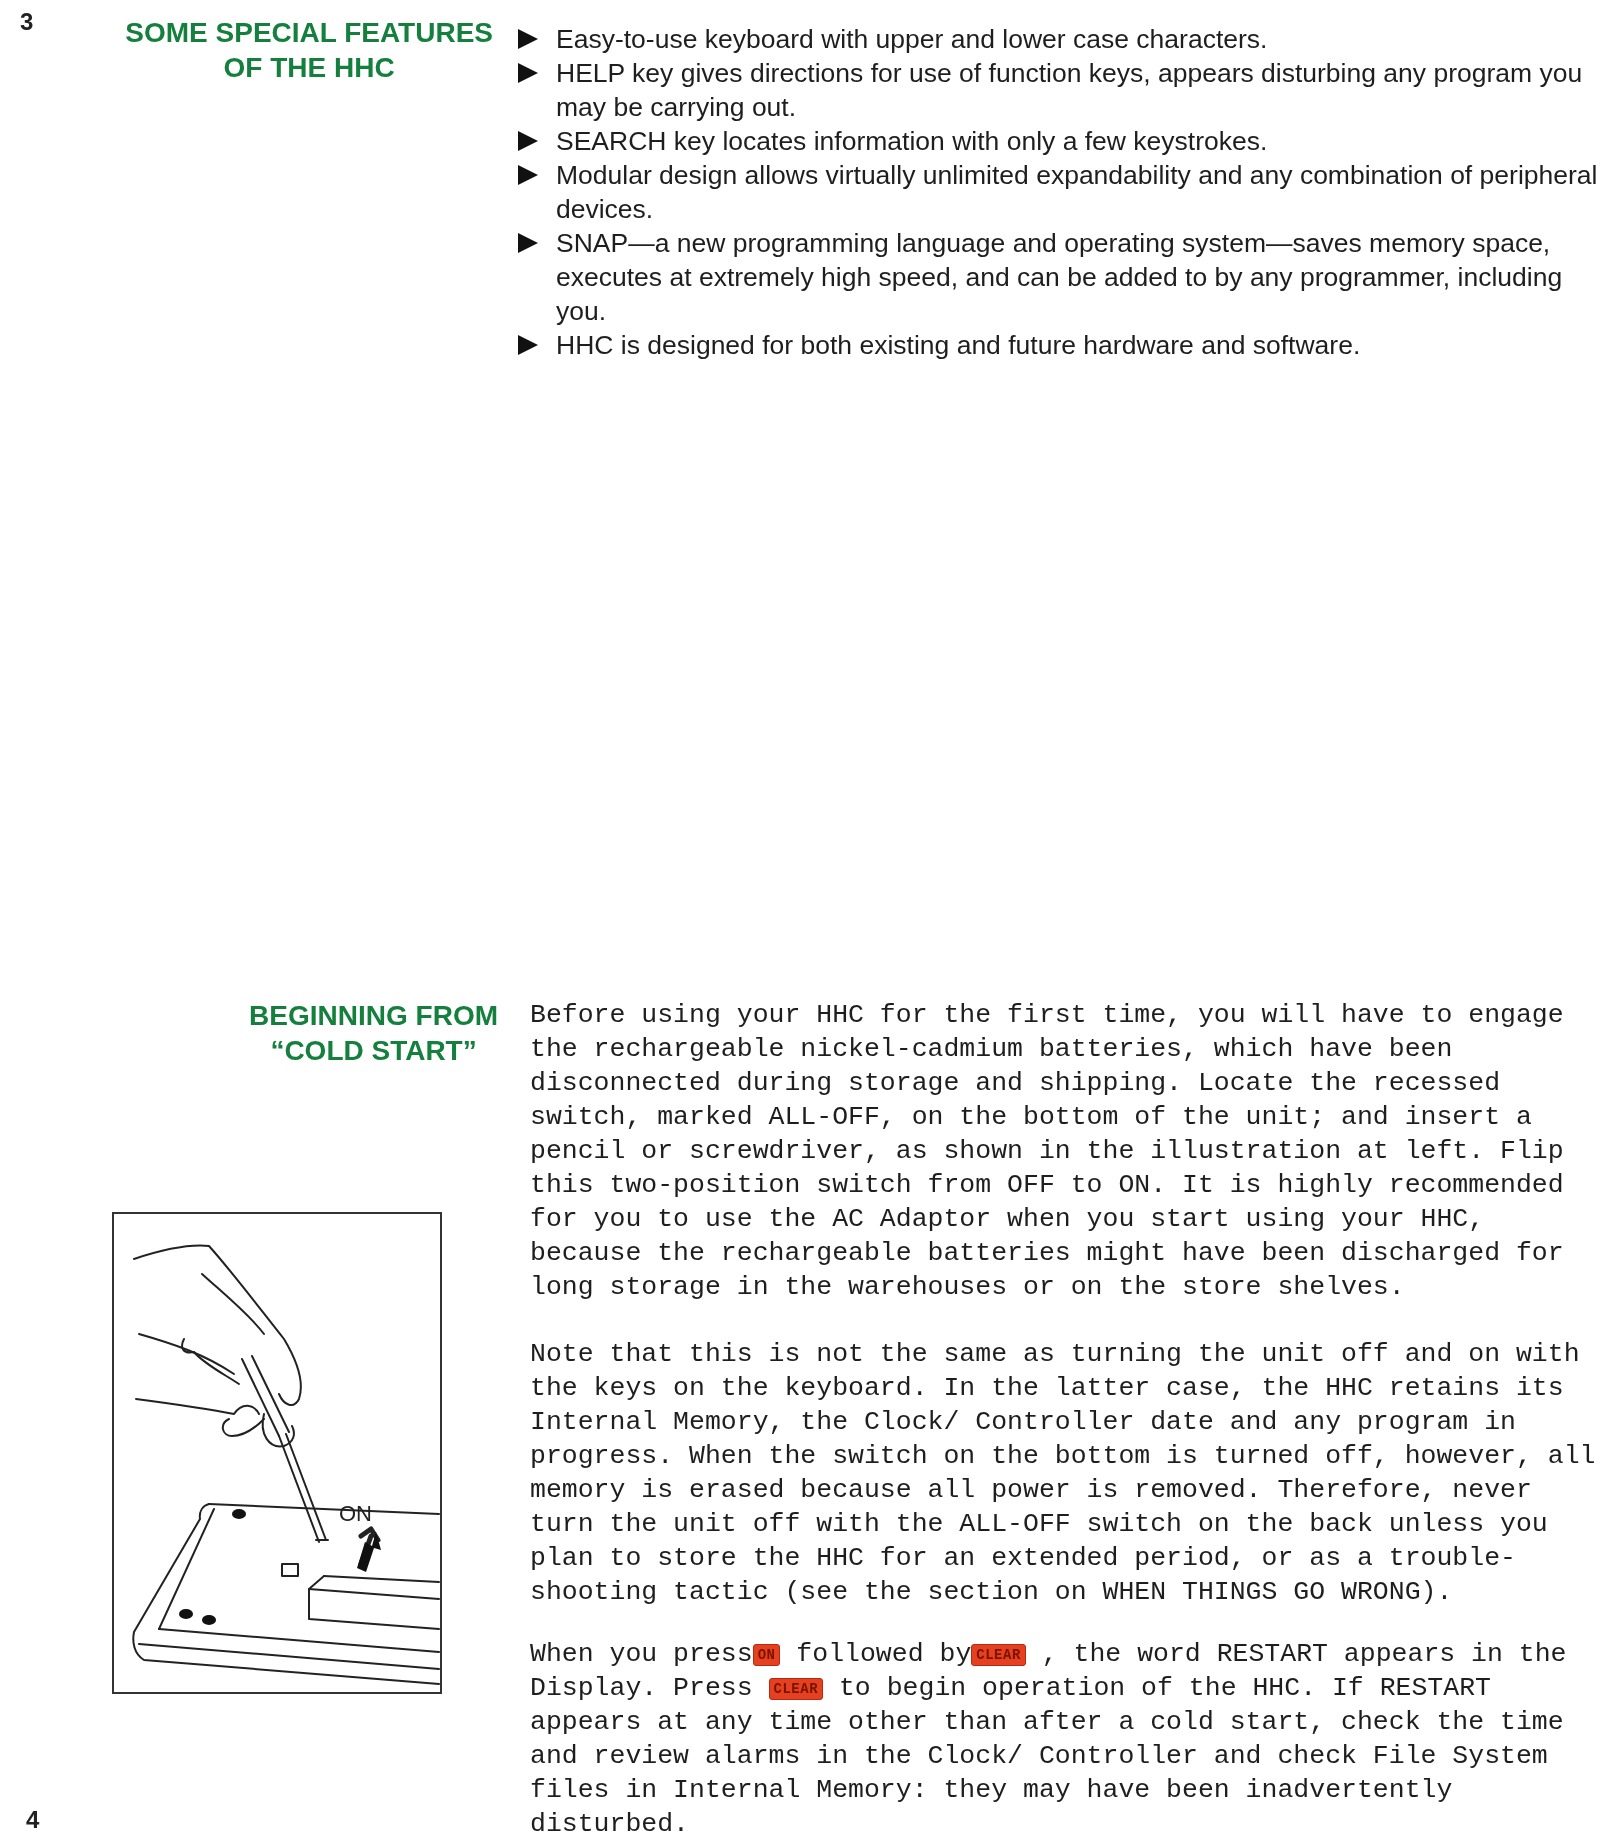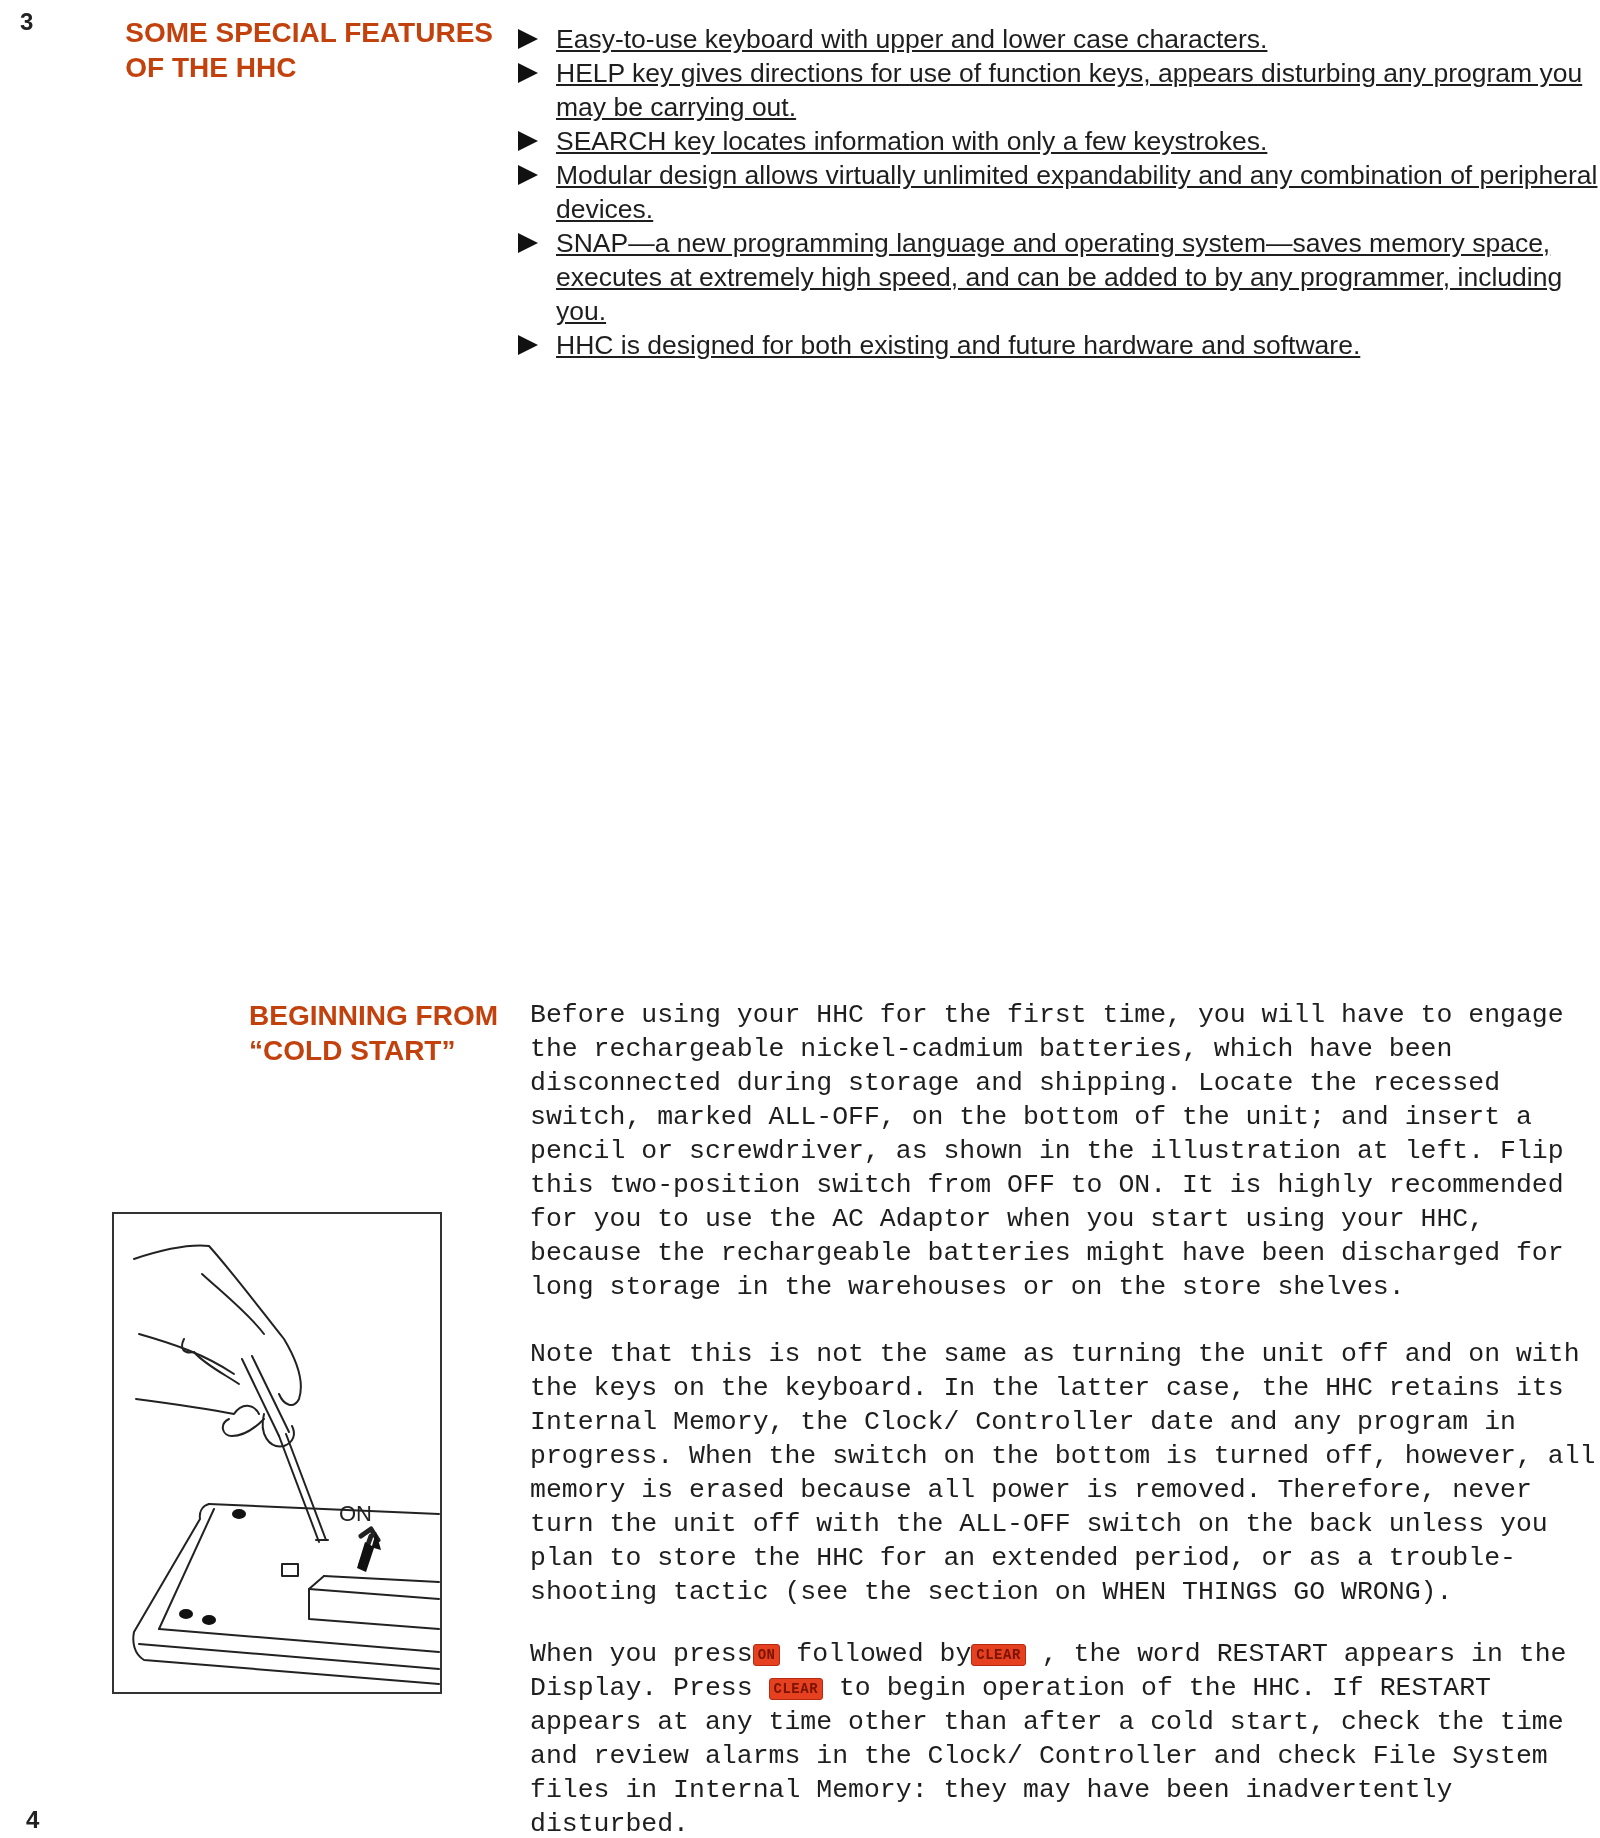--- a/index.html
+++ b/index.html
@@ -4,30 +4,30 @@
   <style>
     html, body { margin: 0; padding: 0; background: #ffffff; }
     body {
       width: 1600px; height: 1838px; position: relative; overflow: hidden;
       font-family: "Liberation Sans", sans-serif; color: #1c1c1c;
     }
     .page-num {
       position: absolute; font-size: 24px; font-weight: bold; color: #222;
     }
     .side-head {
-      position: absolute; right: 1107px; text-align: left;
-      font-size: 28px; font-weight: bold; line-height: 35px; color: #c2410c;
+      position: absolute; right: 1107px; text-align: center;
+      font-size: 28px; font-weight: bold; line-height: 35px; color: #15803d;
       white-space: nowrap;
     }
     .feature-list {
       position: absolute; left: 518px; top: 22px; width: 1082px;
       margin: 0; padding: 0; list-style: none;
       font-size: 26.5px; line-height: 34px; color: #1e1e1e;
     }
-    .feature-list li { position: relative; padding-left: 38px; text-decoration: underline; }
+    .feature-list li { position: relative; padding-left: 38px; }
     .bullet {
       position: absolute; left: 0; top: 7px; width: 0; height: 0;
       border-top: 10px solid transparent; border-bottom: 10px solid transparent;
       border-left: 20px solid #111;
     }
     .body-col {
       position: absolute; left: 530px; width: 1070px;
       font-size: 26.5px; line-height: 34px; color: #1e1e1e;
     }
     .body-col p { margin: 0; }

